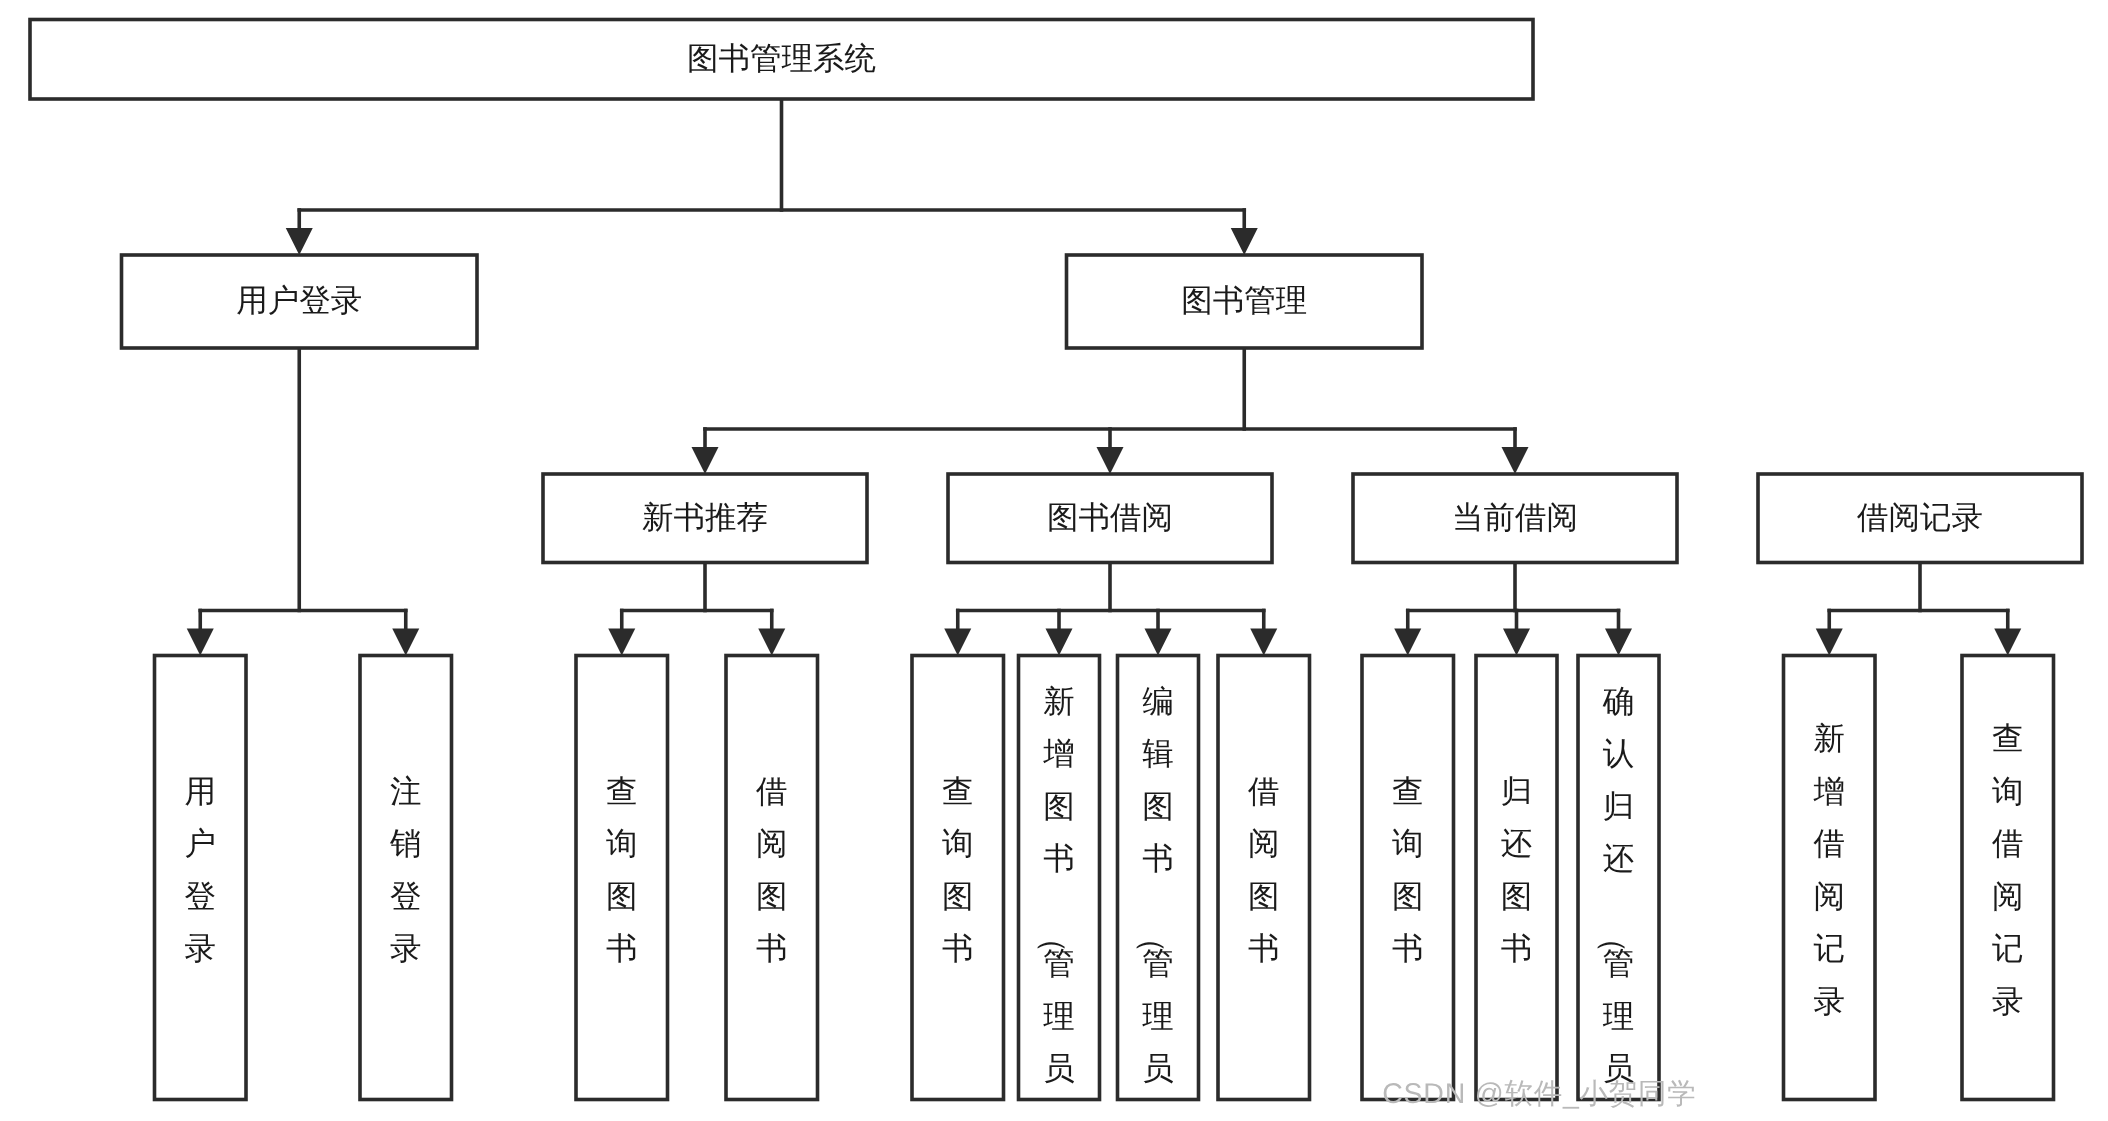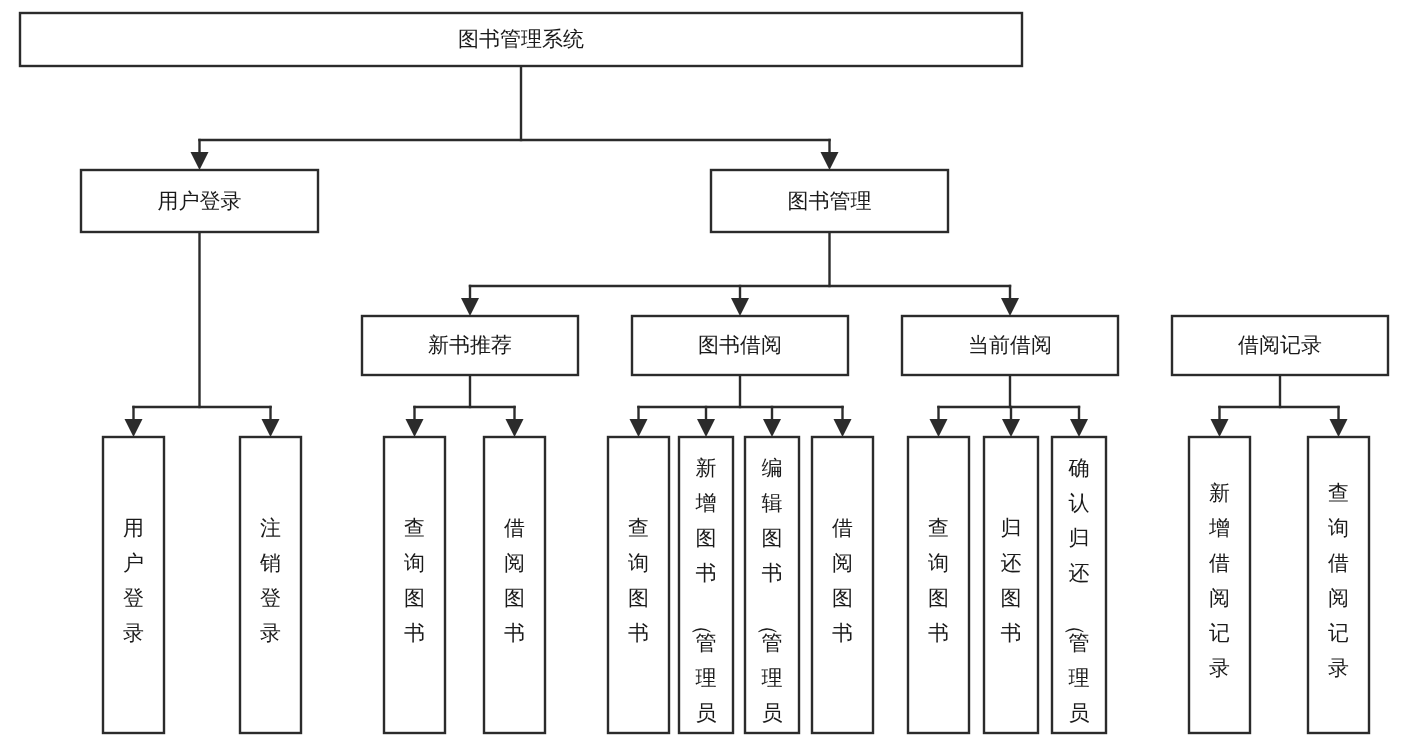--- a/index.html
+++ b/index.html
@@ -199,13 +199,14 @@
         <g>
           <rect x="1189" y="437" width="61" height="296" class="node-box"></rect>
           <text x="1219.5" y="499.5" class="node-label-vertical"><tspan x="1219.5" dy="0">新</tspan><tspan x="1219.5" dy="35">增</tspan><tspan x="1219.5" dy="35">借</tspan><tspan x="1219.5" dy="35">阅</tspan><tspan x="1219.5" dy="35">记</tspan><tspan x="1219.5" dy="35">录</tspan></text>
         </g>
         <g>
           <rect x="1308" y="437" width="61" height="296" class="node-box"></rect>
           <text x="1338.5" y="499.5" class="node-label-vertical"><tspan x="1338.5" dy="0">查</tspan><tspan x="1338.5" dy="35">询</tspan><tspan x="1338.5" dy="35">借</tspan><tspan x="1338.5" dy="35">阅</tspan><tspan x="1338.5" dy="35">记</tspan><tspan x="1338.5" dy="35">录</tspan></text>
         </g>
       </g>
   </svg>
+  <div class="watermark">CSDN @软件_小贺同学</div>
 </div>
 
 </body></html>

